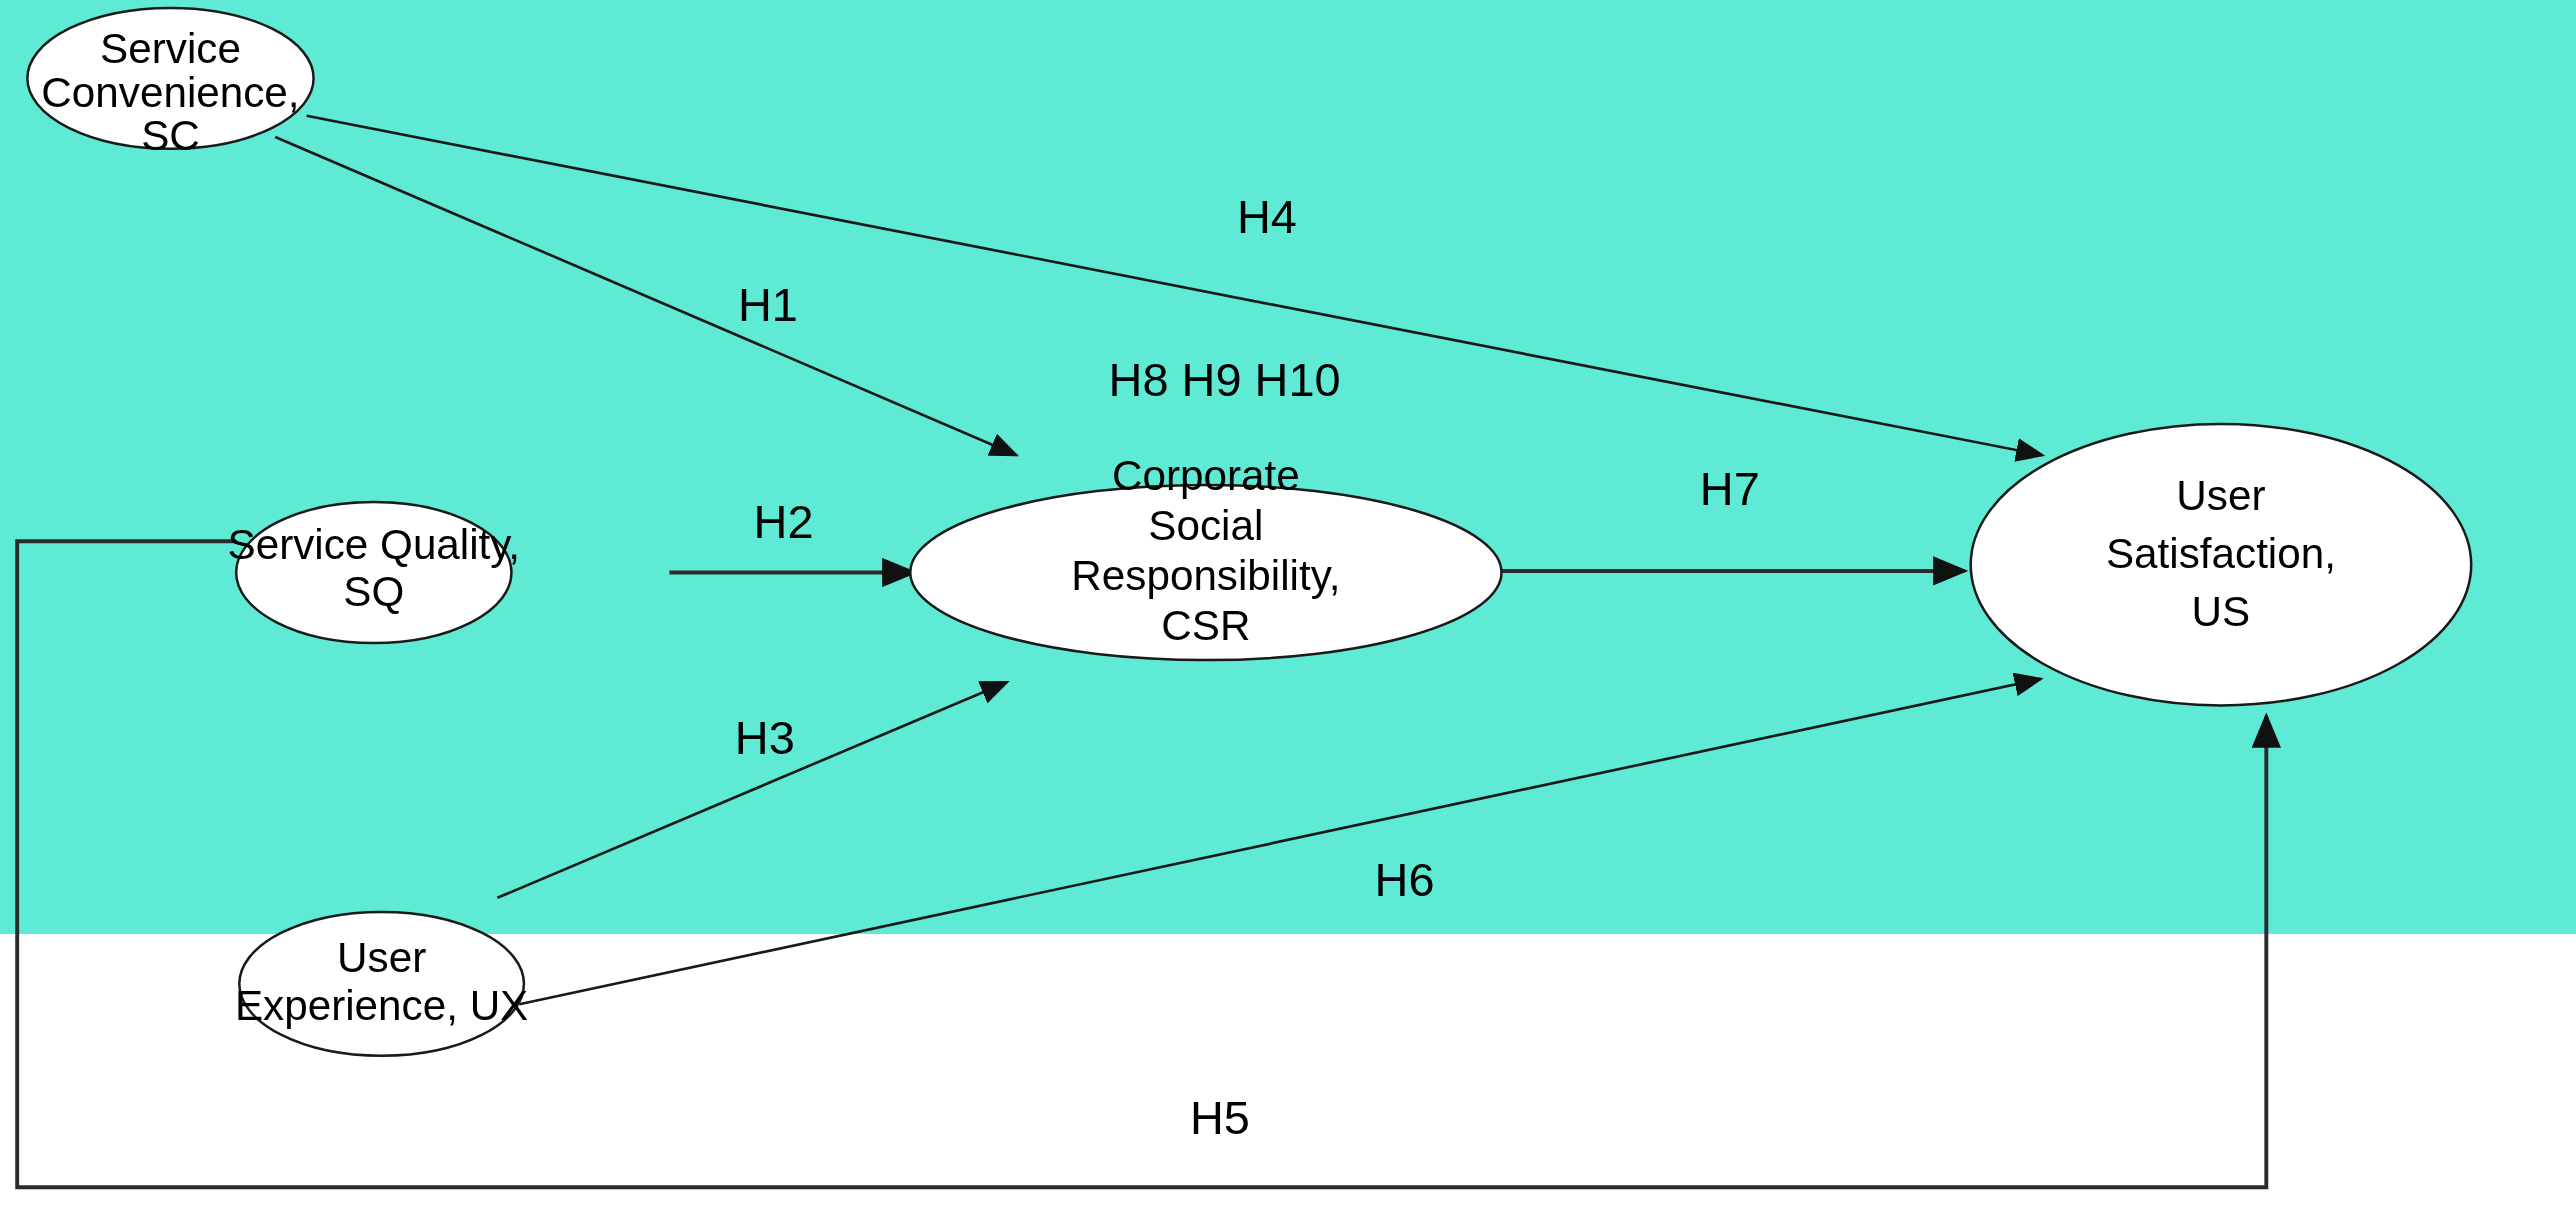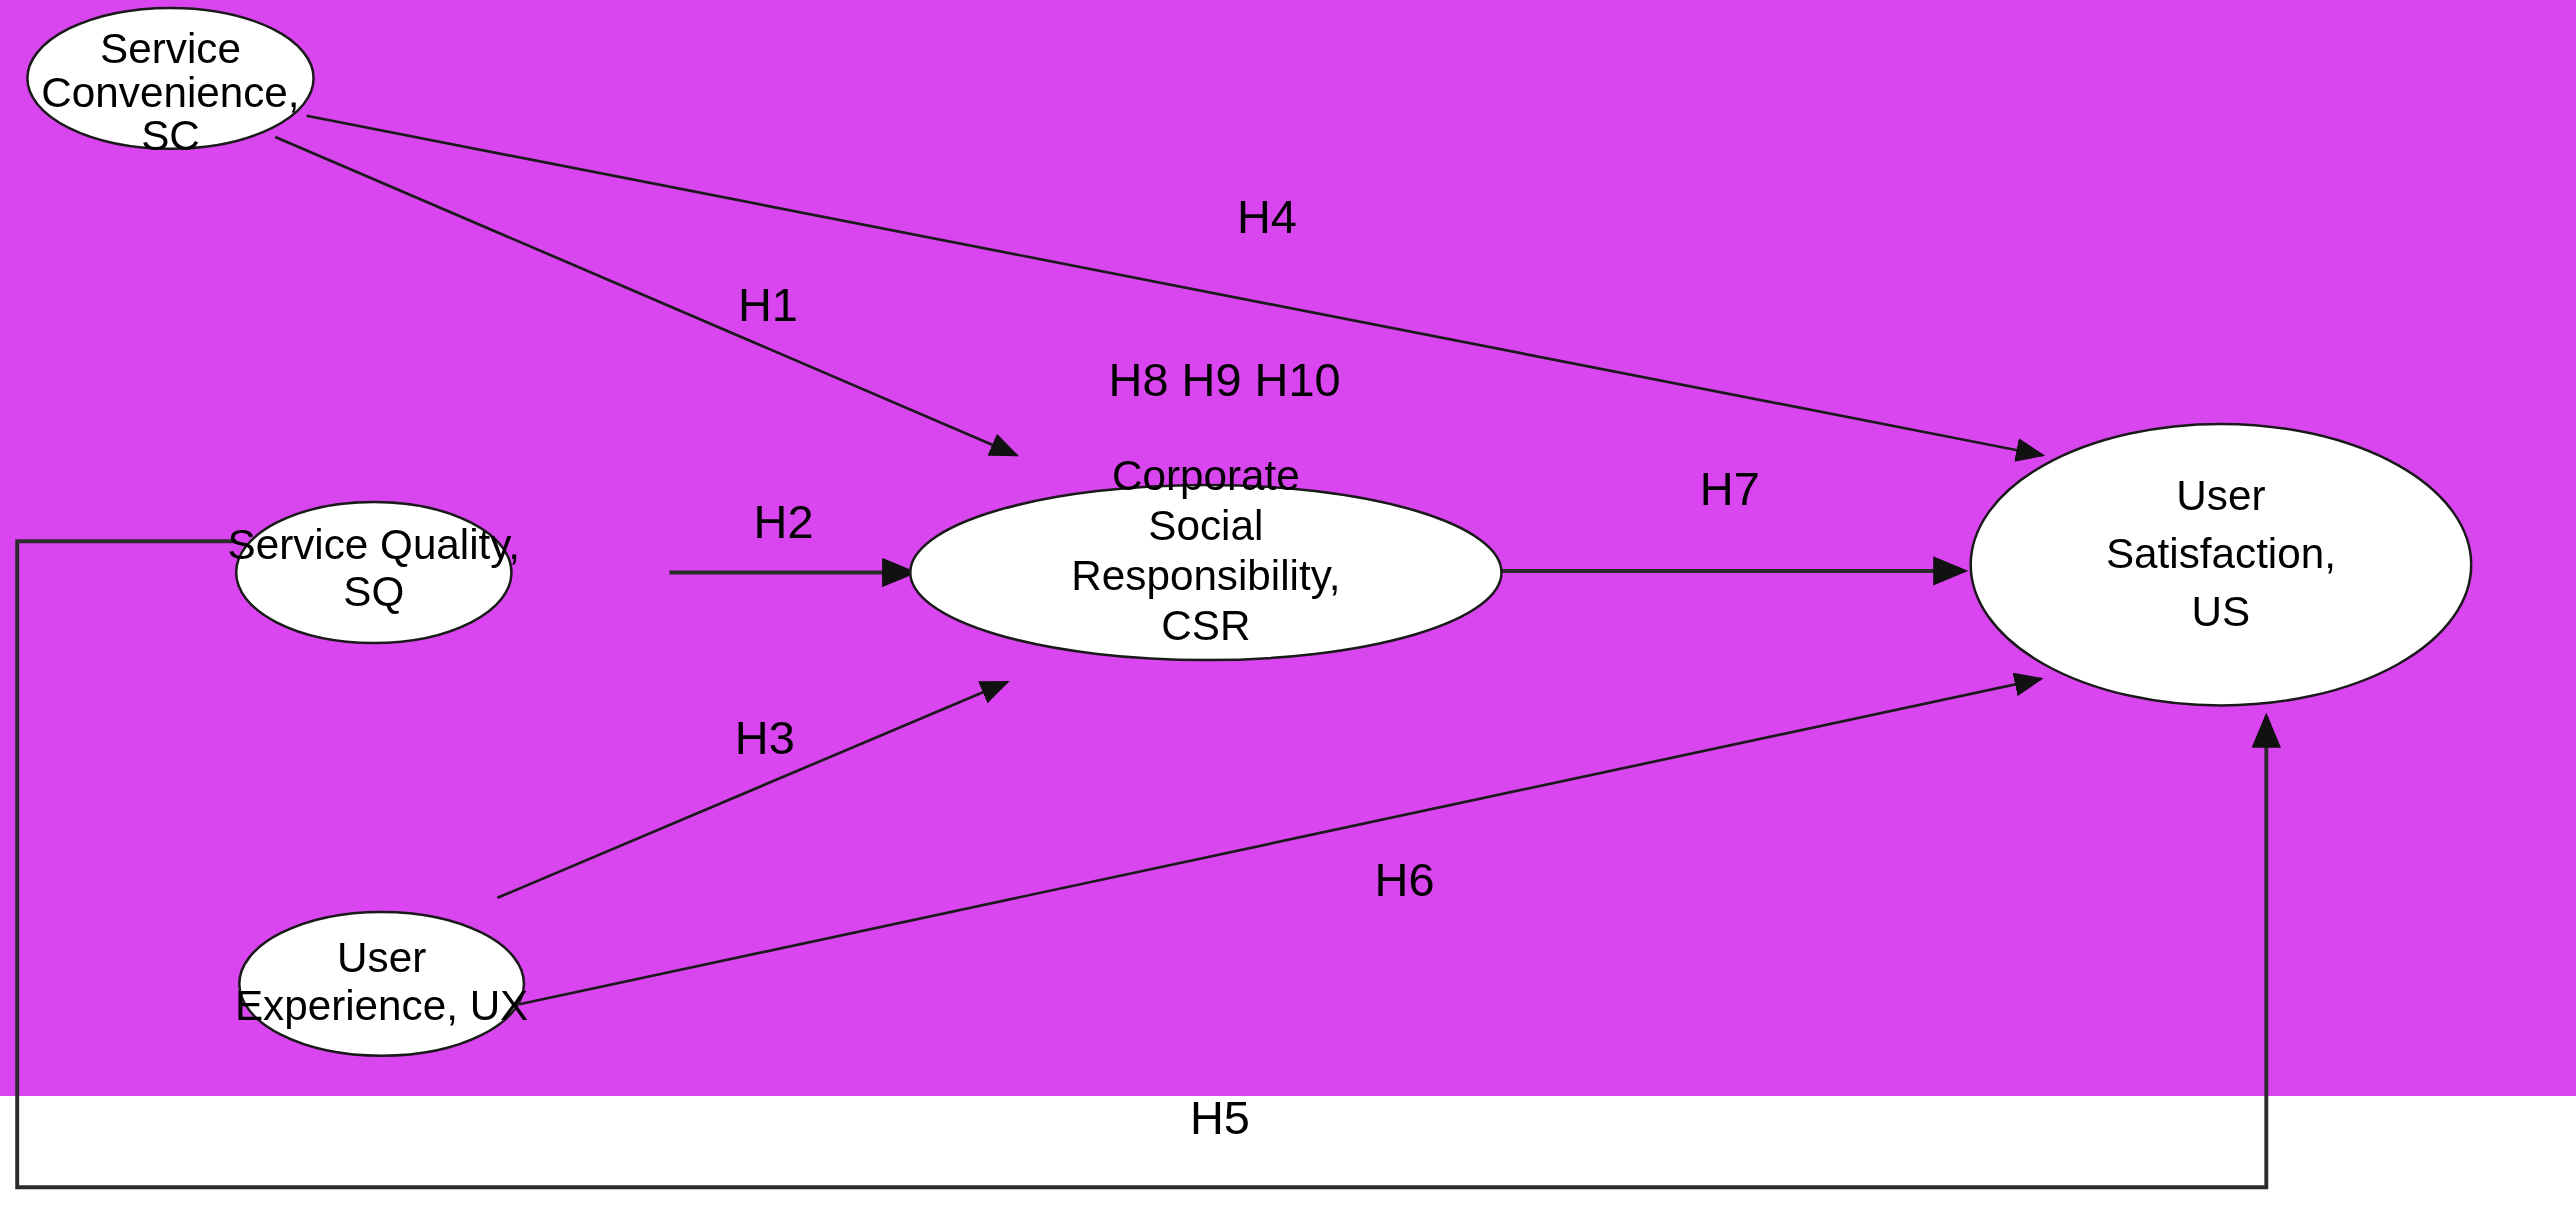--- a/index.html
+++ b/index.html
@@ -9,22 +9,22 @@
   }
   body {
     width: 2576px;
     height: 1206px;
     font-family: "Liberation Sans", sans-serif;
     overflow: hidden;
   }
   #diagram-root {
     position: relative;
     width: 2576px;
-    height: 1096px;
-    background: #d946ef;
+    height: 934px;
+    background: #5eead4;
   }
   svg.canvas {
     position: absolute;
     top: 0;
     left: 0;
     width: 2576px;
     height: 1206px;
     display: block;
   }
   .node-ellipse {

